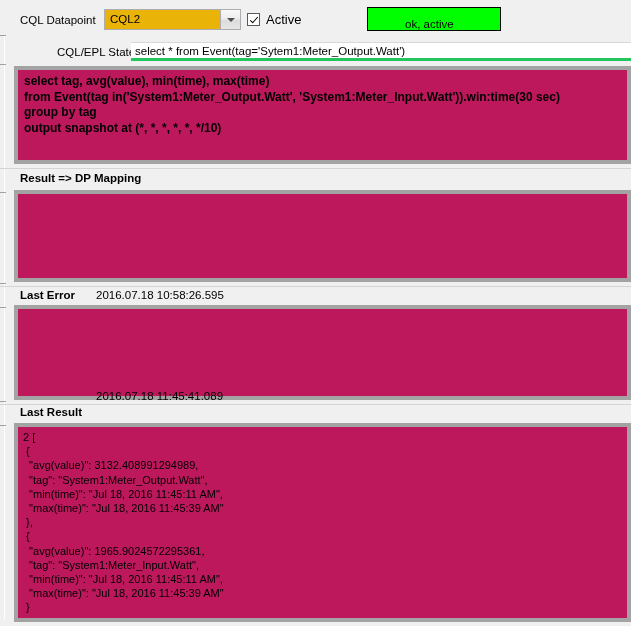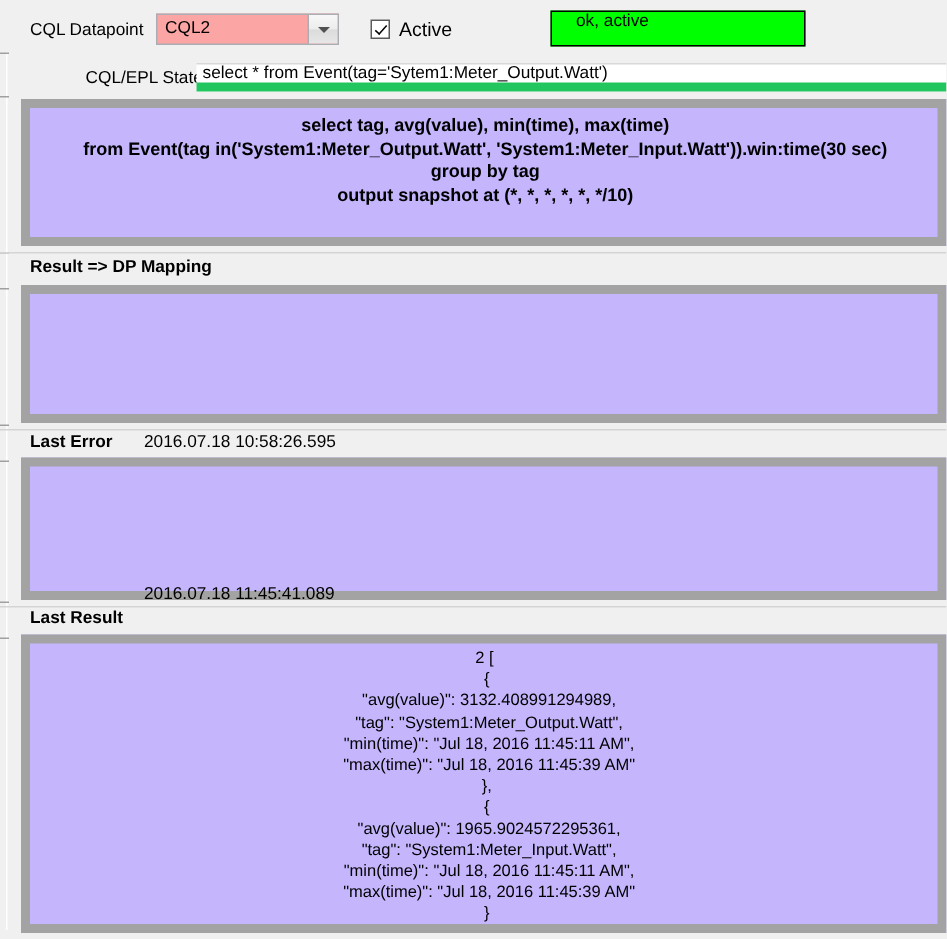--- a/index.html
+++ b/index.html
@@ -51,23 +51,23 @@
     white-space: nowrap;
   }
   .lbl-datapoint { left: 20px; top: 14px; text-align: center; }
   .lbl-statement { left: 20px; top: 46px; margin-left: 37px; }
 
   
   .combo {
     position: absolute;
     left: 104px;
     top: 9px;
-    width: 122px;
+    width: 137px;
     height: 21px;
-    background: #fca5a5;
+    background: #eab308;
     border: 1px solid #abadb3;
     box-sizing: border-box;
     display: flex;
     align-items: center;
   }
   .combo-value {
     flex: 1;
     padding-left: 5px;
     font-size: 11.5px;
     color: #000;
@@ -123,45 +123,46 @@
     margin-left: 6px;
     font-size: 13px;
     white-space: nowrap;
   }
 
   
   .status-box {
     position: absolute;
     left: 367px;
     top: 7px;
-    width: 170px;
+    width: 134px;
     height: 24px;
     background: #00ff00;
     border: 1px solid #000000;
     box-sizing: border-box;
     display: flex;
-    align-items: flex-start;
+    align-items: flex-end;
+    padding-left: 21px;
   }
   .status-text {
     padding-left: 16px;
     font-size: 11.5px;
     color: #000;
   }
 
   
   .stmt-input {
     position: absolute;
     left: 131px;
     top: 42px;
     width: 500px;
     height: 19px;
     background: #ffffff;
     border: none;
     border-top: 1px solid #d8d8d8;
-    border-bottom: 6px solid #22c55e;
+    border-bottom: 3px solid #22c55e;
     box-sizing: border-box;
     font-family: "Liberation Sans", sans-serif;
     font-size: 11.5px;
     color: #000;
     padding: 0 0 0 4px;
     line-height: 17px;
     outline: none;
   }
 
   
@@ -181,25 +182,24 @@
   .hsep {
     position: absolute;
     left: 0;
     width: 631px;
     height: 1px;
     background: #d4d4d4;
   }
 
   .textbox {
     position: absolute;
-    background: #c4b5fd;
-    border: 6px solid #a3a3a3;
+    background: #be185d;
+    border: 4px solid #a3a3a3;
     box-sizing: border-box;
     overflow: hidden;
-    text-align: center;
   }
   .code {
     margin: 0;
     padding: 4px 4px 0 6px;
     font-family: "Liberation Sans", sans-serif;
     font-size: 12px;
     font-weight: bold;
     color: #000;
     line-height: 15.5px;
     white-space: pre;

